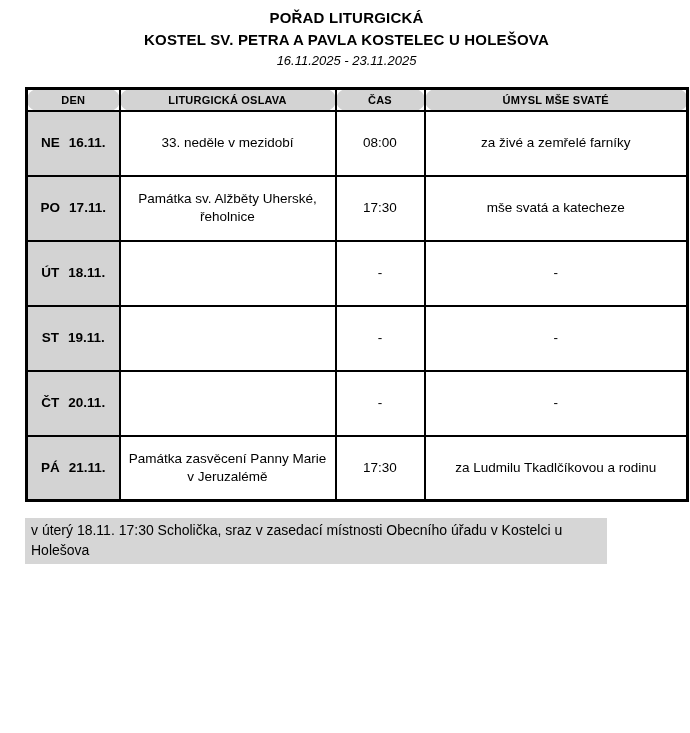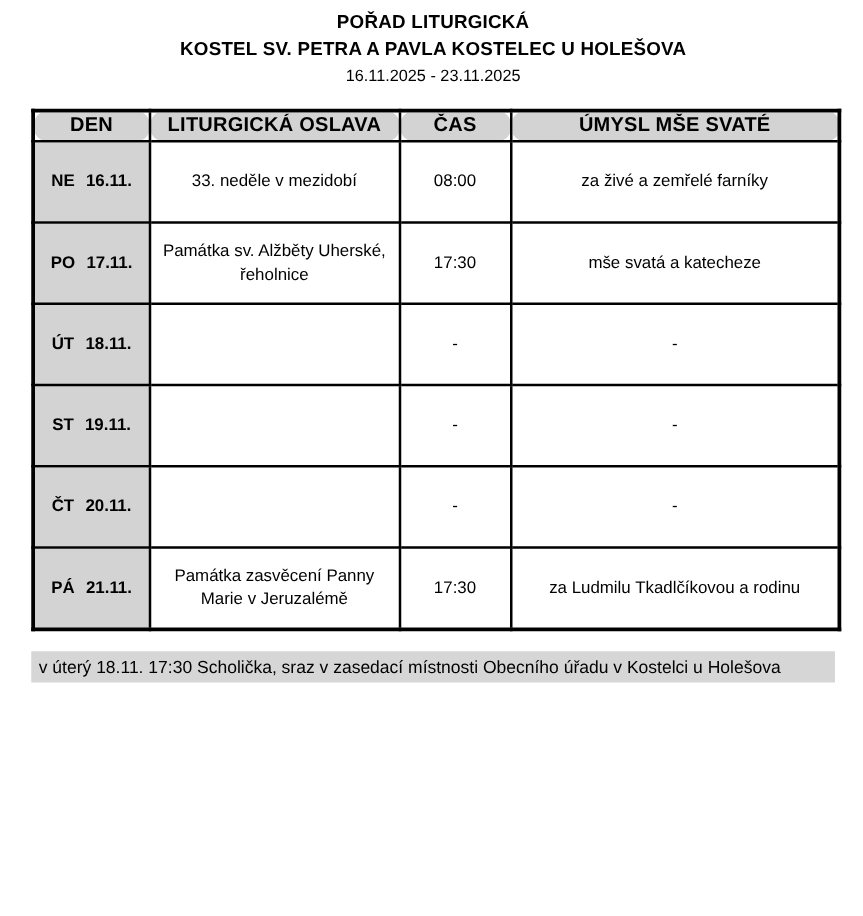--- a/index.html
+++ b/index.html
@@ -25,61 +25,62 @@
   }
   .subtitle {
     font-size: 15px;
     font-weight: bold;
     margin-top: 5px;
     letter-spacing: 0.2px;
   }
   .daterange {
     font-size: 13px;
     margin-top: 5px;
+    font-style: italic;
   }
   table.schedule {
     border-collapse: collapse;
     table-layout: fixed;
     width: 643px;
     margin-top: 19px;
     border: 3px solid #000000;
   }
   .schedule th, .schedule td {
     border: 2px solid #000000;
     text-align: center;
     vertical-align: middle;
     padding: 2px 4px;
     overflow: hidden;
   }
   .schedule th {
     background: #d3d3d3;
-    font-size: 16px;
+    font-size: 11px;
     font-weight: bold;
     height: 22px;
     letter-spacing: 0.2px;
     border-radius: 11px;
   }
   .schedule td {
     font-size: 13.5px;
     height: 65px;
     line-height: 1.35;
   }
   .col-day { width: 93px; }
-  .col-celebration { width: 200px; margin-left: 13px; }
+  .col-celebration { width: 216px; margin-left: 13px; }
   .col-time { width: 89px; }
   .col-intention { width: 263px; }
   .cell-day {
     background: #d3d3d3;
     font-weight: bold;
     white-space: nowrap;
   }
   .cell-day .day-abbr { margin-right: 9px; }
   .note {
     margin-top: 16px;
-    width: 643px;
+    width: 582px;
     background: #d6d6d6;
     font-size: 14px;
     line-height: 1.45;
     padding: 2px 6px 3px 6px;
   }
 </style>
 </head>
 <body>
 
 <div class="page">

